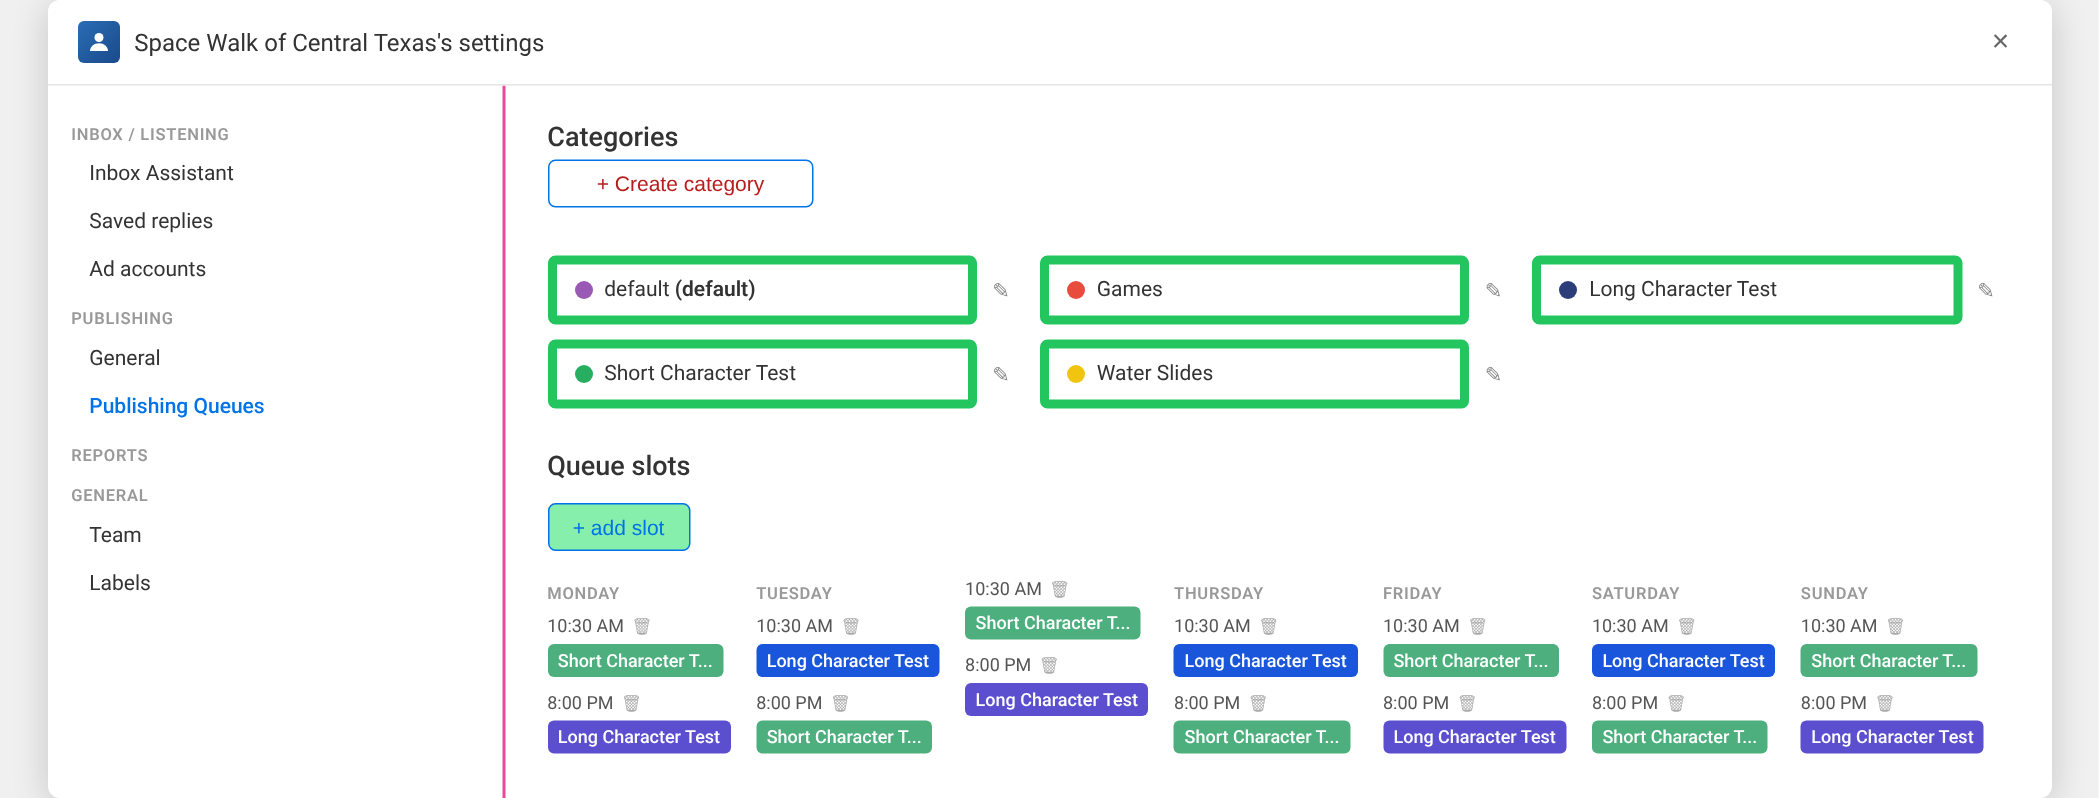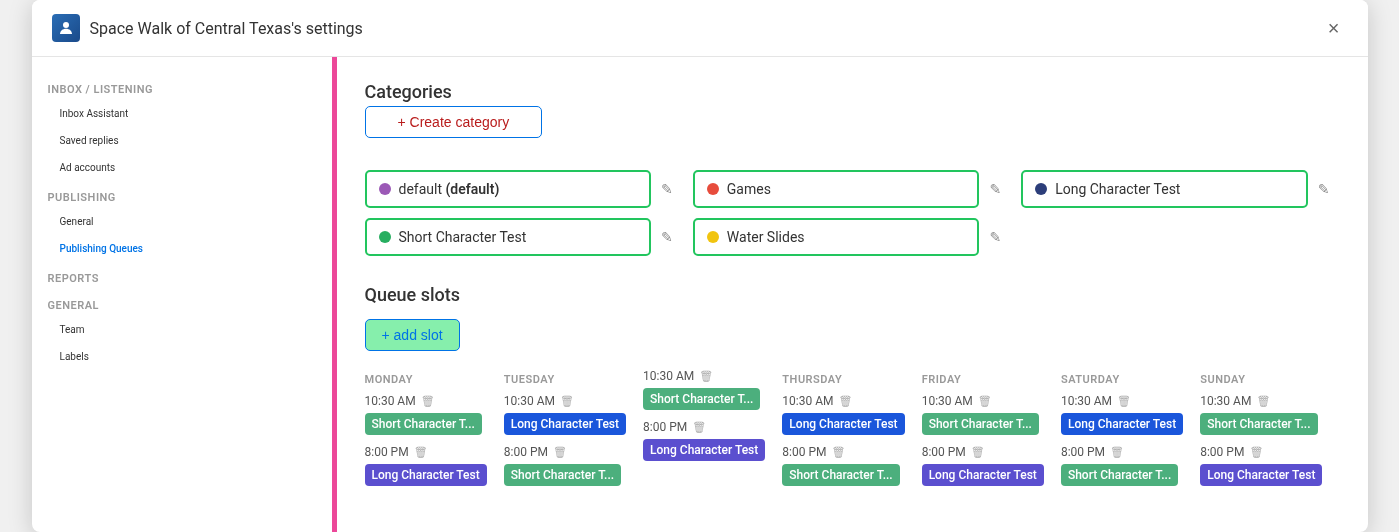--- a/index.html
+++ b/index.html
@@ -56,40 +56,40 @@
 
     .modal-body {
       display: flex;
       flex: 1;
       overflow: hidden;
     }
 
     
     .sidebar {
       width: 305px;
-      border-right: 5px solid #ec4899;
+      border-right: 2px solid #ec4899;
       padding: 16px 0;
       flex-shrink: 0;
       overflow-y: auto;
     }
 
     .sidebar-section-label {
       font-size: 11px;
       font-weight: 600;
       color: #999;
       letter-spacing: 0.5px;
       padding: 10px 16px 4px;
       text-transform: uppercase;
     }
 
     .sidebar-item {
       display: flex;
       align-items: flex-end;
       padding: 8px 16px 8px 28px;
-      font-size: 10px;
+      font-size: 14px;
       color: #333;
       cursor: pointer;
       text-decoration: none;
     }
     .sidebar-item.active { color: #0073e6; font-weight: 500; }
 
     
     .main-content {
       flex: 1;
       padding: 24px 28px;
@@ -124,21 +124,21 @@
     }
 
     .category-row {
       display: flex;
       align-items: center;
     }
 
     .category-item {
       display: flex;
       align-items: center;
-      border: 2px solid #22c55e;
+      border: 6px solid #22c55e;
       border-radius: 5px;
       padding: 9px 12px;
       flex: 1;
       font-size: 14px;
       color: #333;
     }
 
     .category-dot {
       width: 12px;
       height: 12px;

